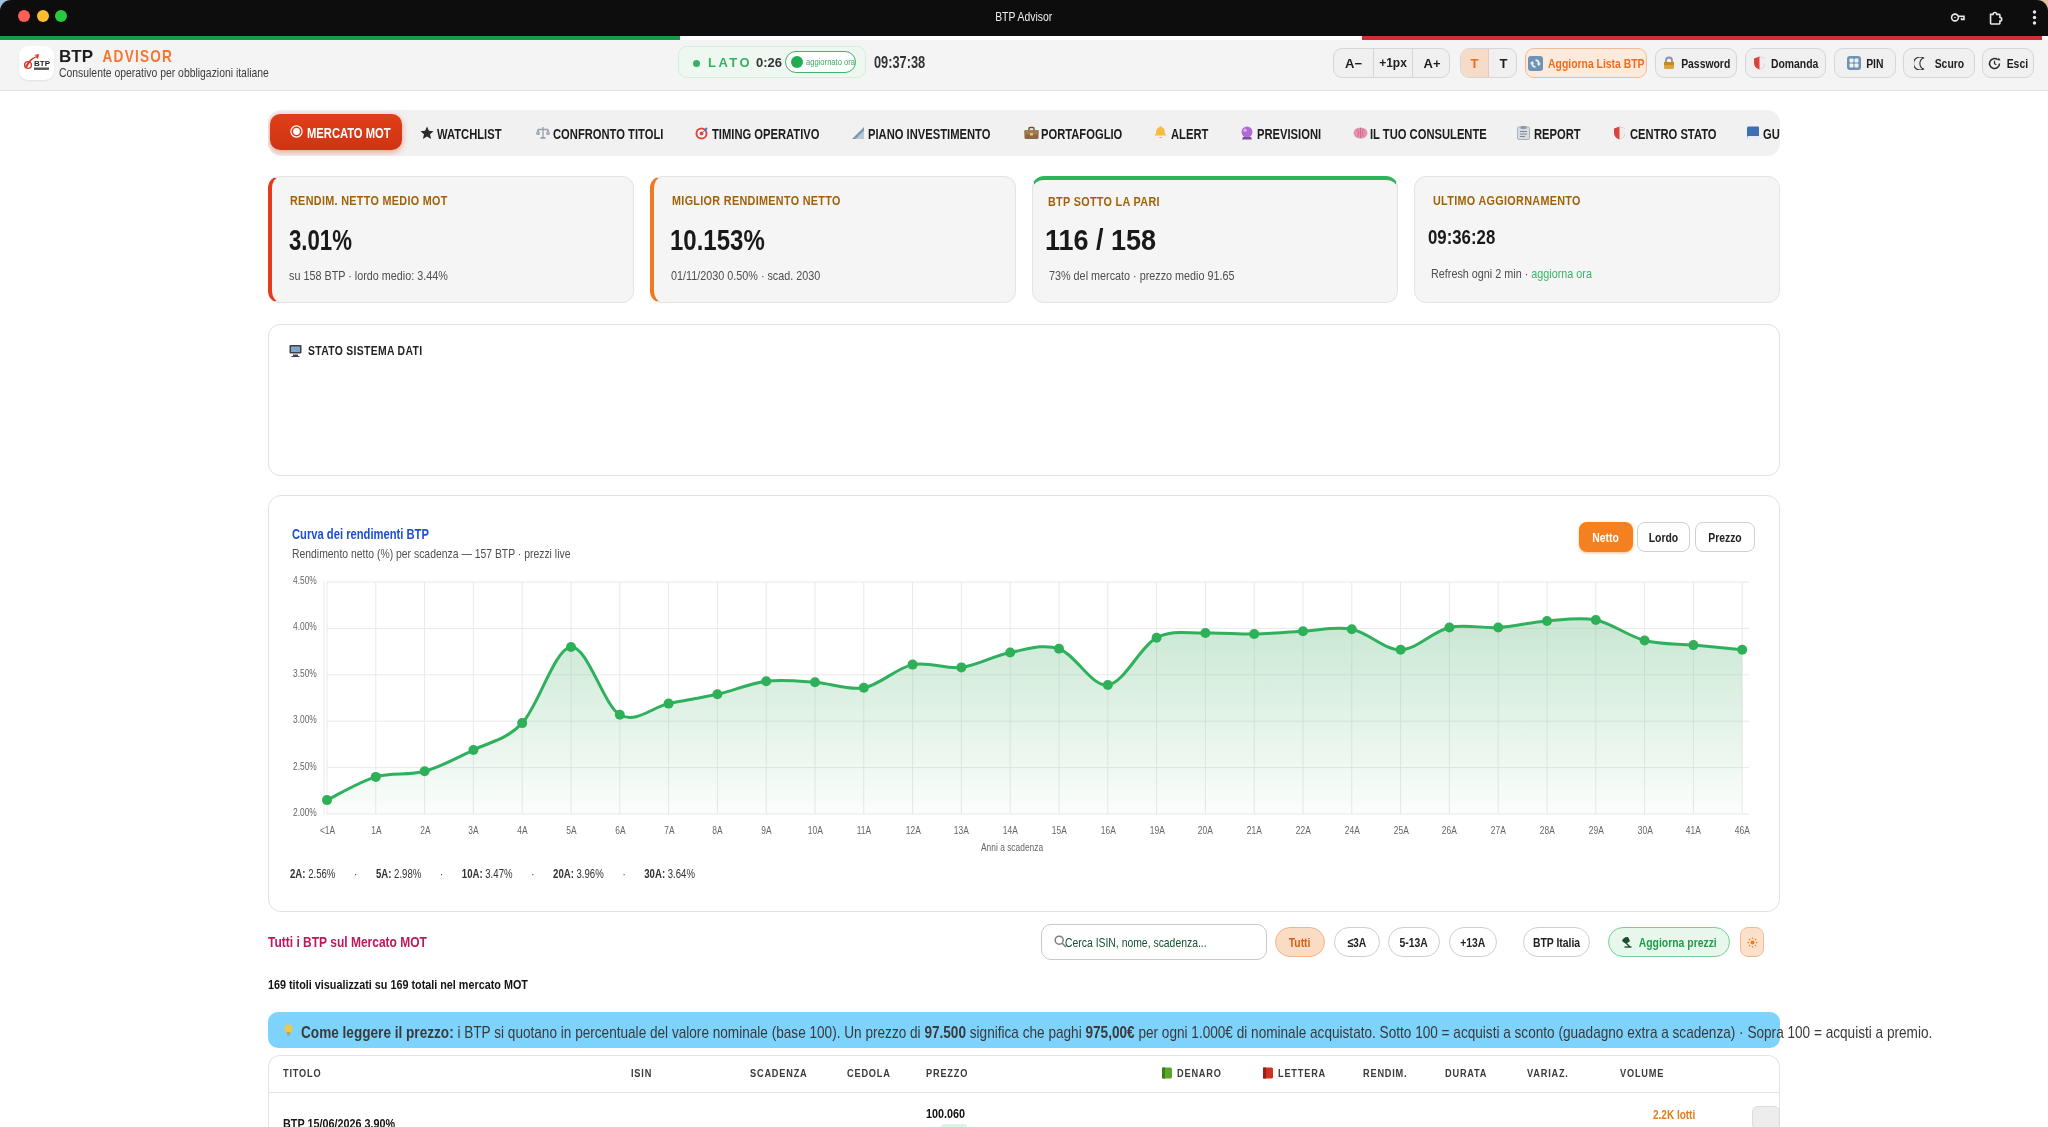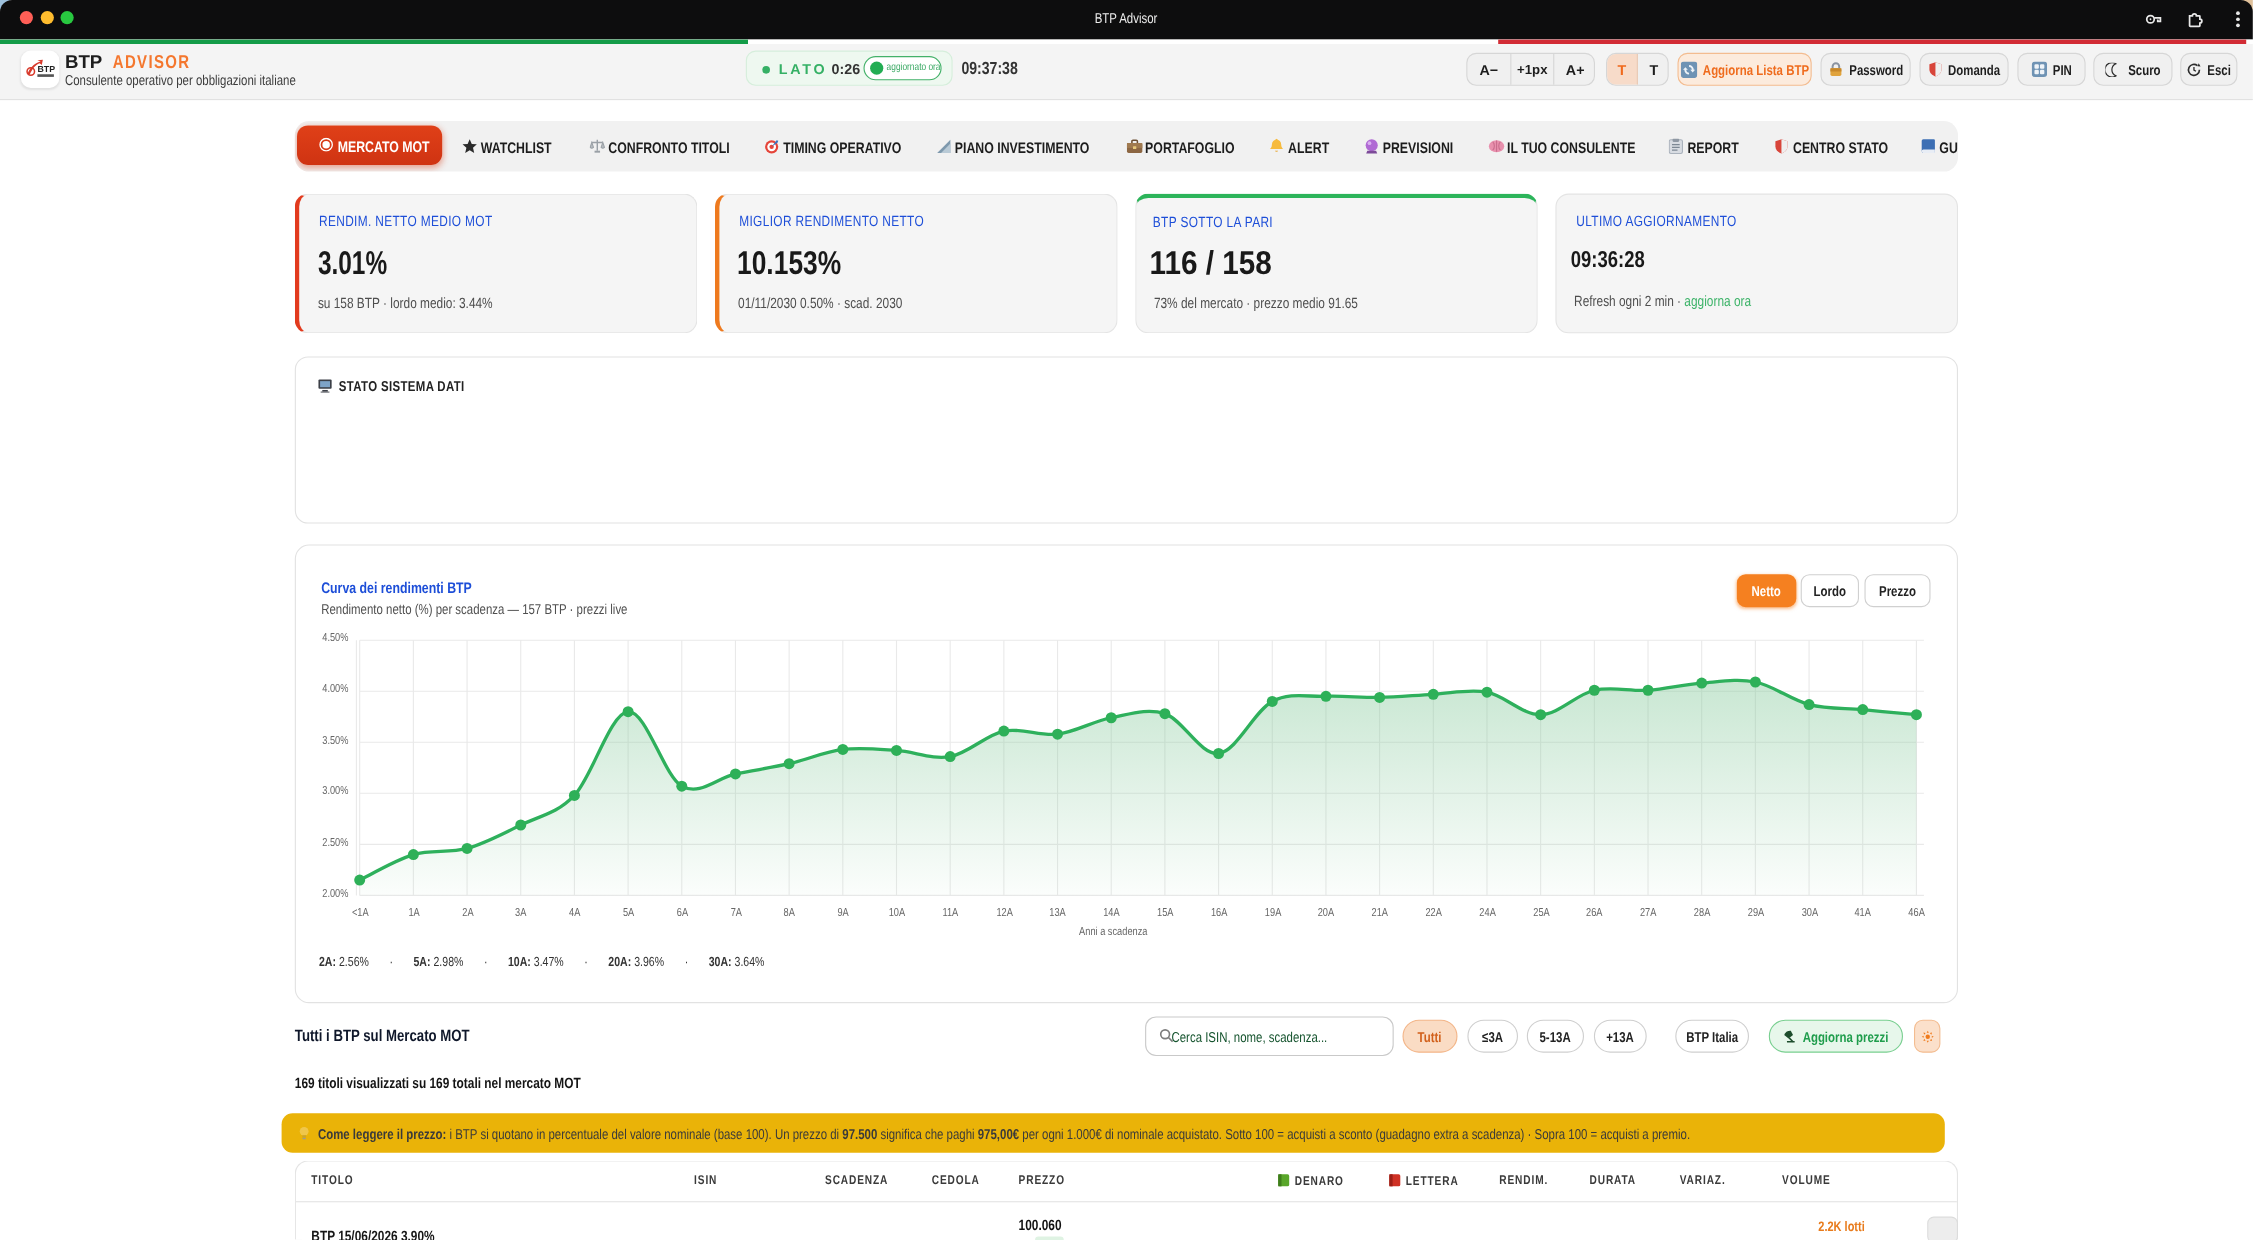--- a/index.html
+++ b/index.html
@@ -19,41 +19,41 @@
 #htitle{position:absolute;left:59px;top:7px;font-size:17px;font-weight:700;color:#1d1d1d}
 #htitle .adv{color:#f4772e;letter-spacing:1.5px}
 #hsub{position:absolute;left:59px;top:25px;font-size:13px;color:#3c3c3c}
 #livepill{position:absolute;left:678px;top:6px;width:188px;height:32px;background:#eef8f0;border:1px solid #d5eedb;border-radius:9px}
 #clock{position:absolute;left:874px;top:14px;font-size:16px;font-weight:700;color:#333}
 .hbtn{position:absolute;top:8px;height:30px;background:#f0f0f0;border:1px solid #d6d6d6;border-radius:9px;font-size:13px;font-weight:700;color:#1d1d1d;display:flex;align-items:center;justify-content:center}
 .seg{position:absolute;top:0;bottom:0;display:flex;align-items:center;justify-content:center;font-size:13px;font-weight:700}
 #nav{left:268px;top:110px;width:1512px;height:46px;background:#f1f1f1;border-radius:13px;overflow:hidden}
 .pillact{position:absolute;left:2px;top:4px;width:132px;height:36px;background:linear-gradient(180deg,#e04018,#cf3312);border-radius:10px;box-shadow:0 2px 6px rgba(214,60,23,.45);color:#fff;font-size:14px;font-weight:700}
 .scard{position:absolute;top:176px;width:366px;height:127px;background:#f5f5f5;border:1px solid #e4e4e4;border-radius:12px}
-.scard .t{position:absolute;left:18px;top:16px;font-size:13.5px;font-weight:400;color:#1d4ed8;letter-spacing:.4px}
+.scard .t{position:absolute;left:18px;top:16px;font-size:13.5px;font-weight:700;color:#a16207;letter-spacing:.4px}
 .scard .v{position:absolute;left:20px;top:46px;font-size:30px;font-weight:800;color:#191919}
 .scard .s{position:absolute;left:17px;top:91px;font-size:13.5px;color:#4e4e4e}
 #stato{left:268px;top:324px;width:1512px;height:152px;background:#fff;border:1px solid #e2e2e2;border-radius:12px}
 #stato .hd{position:absolute;left:20px;top:18px;font-size:13px;display:flex;align-items:center;font-weight:700;color:#222;letter-spacing:.4px}
 .sub{position:absolute;top:46px;width:482px;height:92px;background:#ececec;border-radius:10px}
 .sub .l{position:absolute;left:15px;top:13px;font-size:11px;color:#585858;letter-spacing:1.2px;font-weight:400}
 .sub .v{position:absolute;left:14px;top:35px;font-size:22px;color:#1a1a1a;font-weight:400}
 .sub .s{position:absolute;left:15px;top:66px;font-size:11px;color:#4b4b4b;letter-spacing:1.2px}
 #chart{left:268px;top:495px;width:1512px;height:417px;background:#fff;border:1px solid #e2e2e2;border-radius:13px}
 #chart .t1{position:absolute;left:23px;top:30px;font-size:14px;font-weight:700;color:#1d4ed8}
 #chart .t2{position:absolute;left:23px;top:50px;font-size:13px;color:#4f4f4f}
 .cbtn{position:absolute;top:26px;height:30px;border-radius:8px;font-size:13px;font-weight:700;display:flex;align-items:center;justify-content:center}
 .ylab{position:absolute;font-size:10.5px;color:#666;text-align:right;width:40px}
 .xlab{position:absolute;font-size:10.5px;color:#666;width:60px;text-align:center;top:328px}
 #lhead{left:0px;top:920px;width:2048px;height:50px}
-#lhead .t{position:absolute;left:268px;top:13px;font-size:15px;font-weight:700;color:#0f172a}
+#lhead .t{position:absolute;left:268px;top:13px;font-size:15px;font-weight:700;color:#be185d}
 #search{position:absolute;left:1041px;top:4px;width:226px;height:36px;border:1.5px solid #c9c9c9;border-radius:10px;background:#fff}
 .fpill{position:absolute;top:7px;height:30px;border:1.5px solid #cfcfcf;border-radius:16px;background:#fff;font-size:13px;font-weight:600;color:#222;display:flex;align-items:center;justify-content:center}
 #counts{left:268px;top:977px;font-size:13.5px;font-weight:700;color:#141414}
-#banner{left:256px;top:1012px;width:1512px;height:36px;background:#eab308;border-radius:10px;font-size:13px;color:#3a3a3a}
+#banner{left:268px;top:1012px;width:1512px;height:36px;background:#7dd3fc;border-radius:10px;font-size:17px;color:#3a3a3a}
 #tbl{left:268px;top:1055px;width:1512px;height:72px;background:#fff;border:1px solid #e4e4e4;border-radius:12px 12px 0 0;border-bottom:none}
 .th{position:absolute;top:11px;font-size:11.5px;font-weight:700;color:#3a3a3a;letter-spacing:1px}
 #thdiv{position:absolute;left:0;top:36px;width:1510px;height:1px;background:#e3e3e3}
 </style></head><body>
 <div class="abs" style="left:0;top:0;width:9px;height:9px;background:#9ec1dd"></div>
 <div class="abs" style="left:2039px;top:0;width:9px;height:9px;background:#dfc09a"></div>
 <div class="abs" style="left:2040px;top:36px;width:8px;height:4px;background:#fff"></div>
 <div class="abs" id="tbar">
   <span class="tl" style="left:18px;background:#ff5f57"></span>
   <span class="tl" style="left:37px;background:#febc2e"></span>

